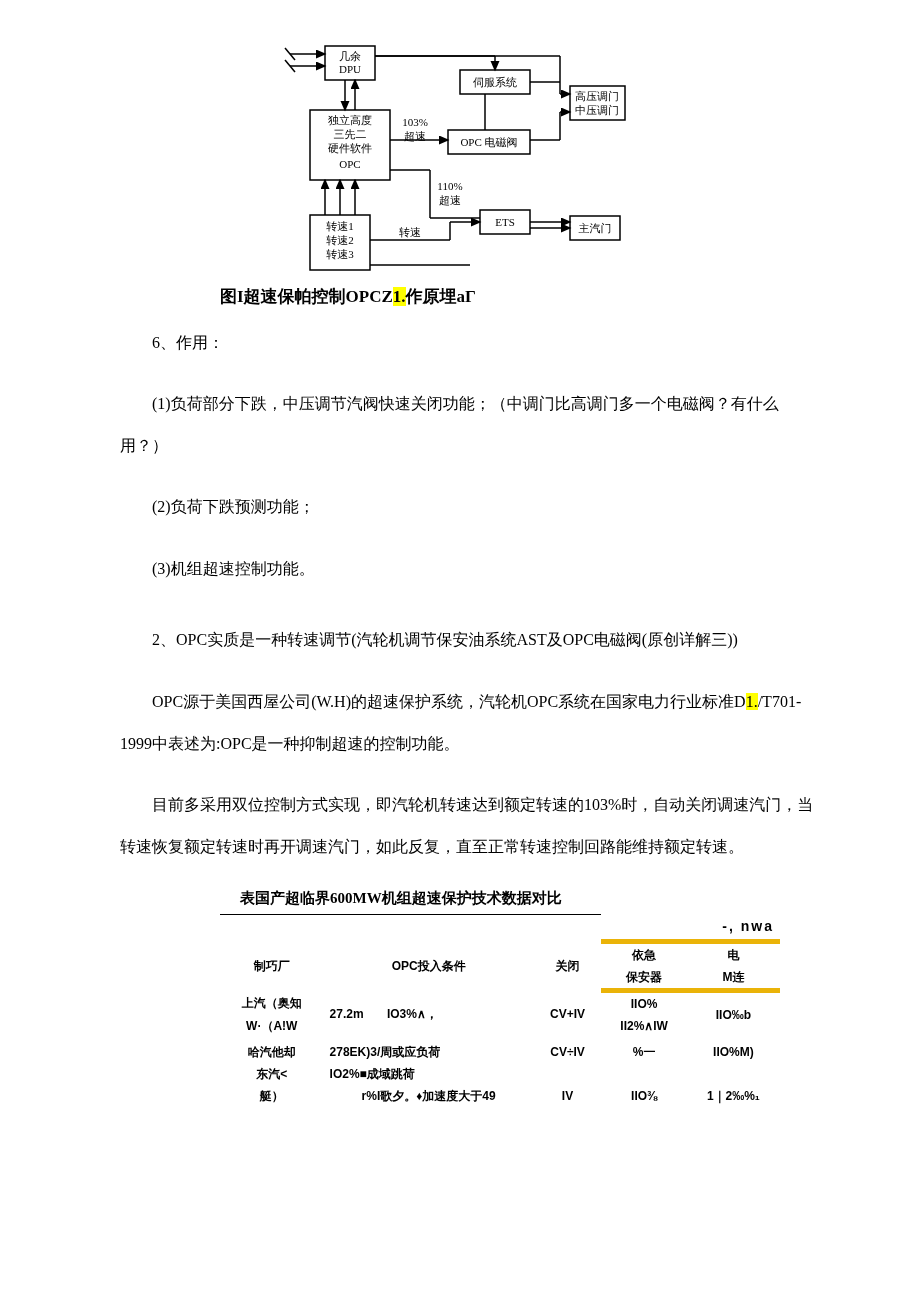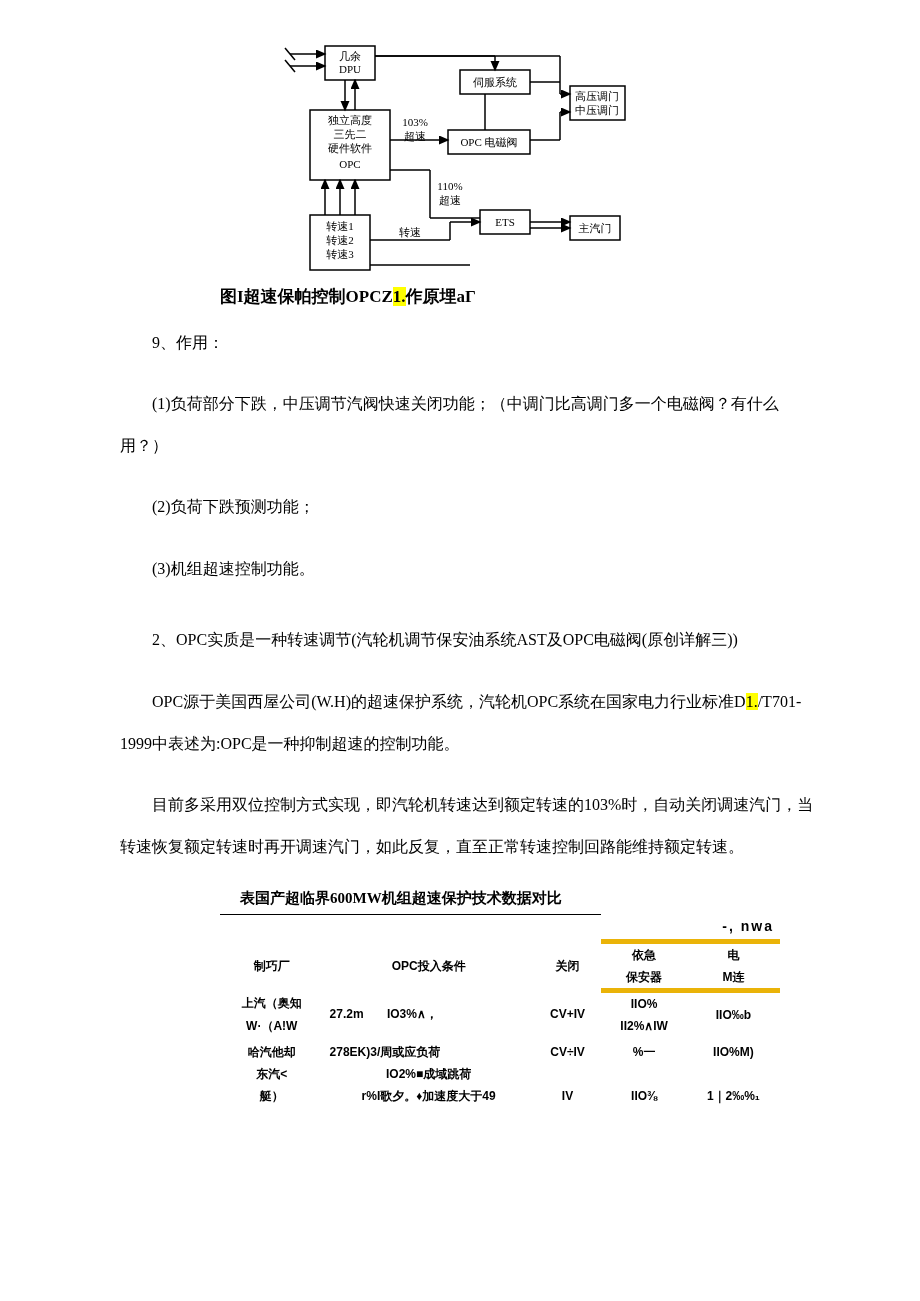--- a/index.html
+++ b/index.html
@@ -158,21 +158,21 @@
     <text x="180" y="164">超速</text>
     <text x="140" y="196">转速</text>
   </g>
 </svg>
 </div>
 
 <div class="caption">
   <span>图I超速保帕控制OPCZ</span><span class="hl">1.</span><span>作原埋aΓ</span>
 </div>
 
-<p class="body tight">9、作用：</p>
+<p class="body tight">6、作用：</p>
 <p class="body">(1)负荷部分下跌，中压调节汽阀快速关闭功能；（中调门比高调门多一个电磁阀？有什么用？）</p>
 <p class="body">(2)负荷下跌预测功能；</p>
 <p class="body">(3)机组超速控制功能。</p>
 <div class="section-sp"></div>
 <p class="body">2、OPC实质是一种转速调节(汽轮机调节保安油系统AST及OPC电磁阀(原创详解三))</p>
 
 <p class="body" style="text-indent:2em;"><span>OPC源于美国西屋公司(W.H)的超速保护系统，汽轮机OPC系统在国家电力行业标准D</span><span class="hl">1.</span><span>/T701-1999中表述为:OPC是一种抑制超速的控制功能。</span></p>
 
 <p class="body">目前多采用双位控制方式实现，即汽轮机转速达到额定转速的103%时，自动关闭调速汽门，当转速恢复额定转速时再开调速汽门，如此反复，直至正常转速控制回路能维持额定转速。</p>
 
@@ -212,21 +212,21 @@
   <tr class="row-sep">
     <td>哈汽他却</td>
     <td style="text-align:left;" class="garble">278EK)3/周或应负荷</td>
     <td class="garble">CV÷IV</td>
     <td class="garble">%一</td>
     <td class="garble">IIO%M)</td>
   </tr>
 
   <tr>
     <td>东汽&lt;</td>
-    <td style="text-align:center;" class="garble">IO2%■成域跳荷</td>
+    <td style="text-align:left;" class="garble">IO2%■成域跳荷</td>
     <td></td>
           <td></td>
           <td></td>
   </tr>
   <tr>
     <td>艇）</td>
     <td style="text-align:center;" class="garble">r%I歌夕。♦加速度大于49</td>
     <td class="garble">IV</td>
     <td class="garble">IIO⅜</td>
     <td class="garble">1｜2‰%₁</td>

